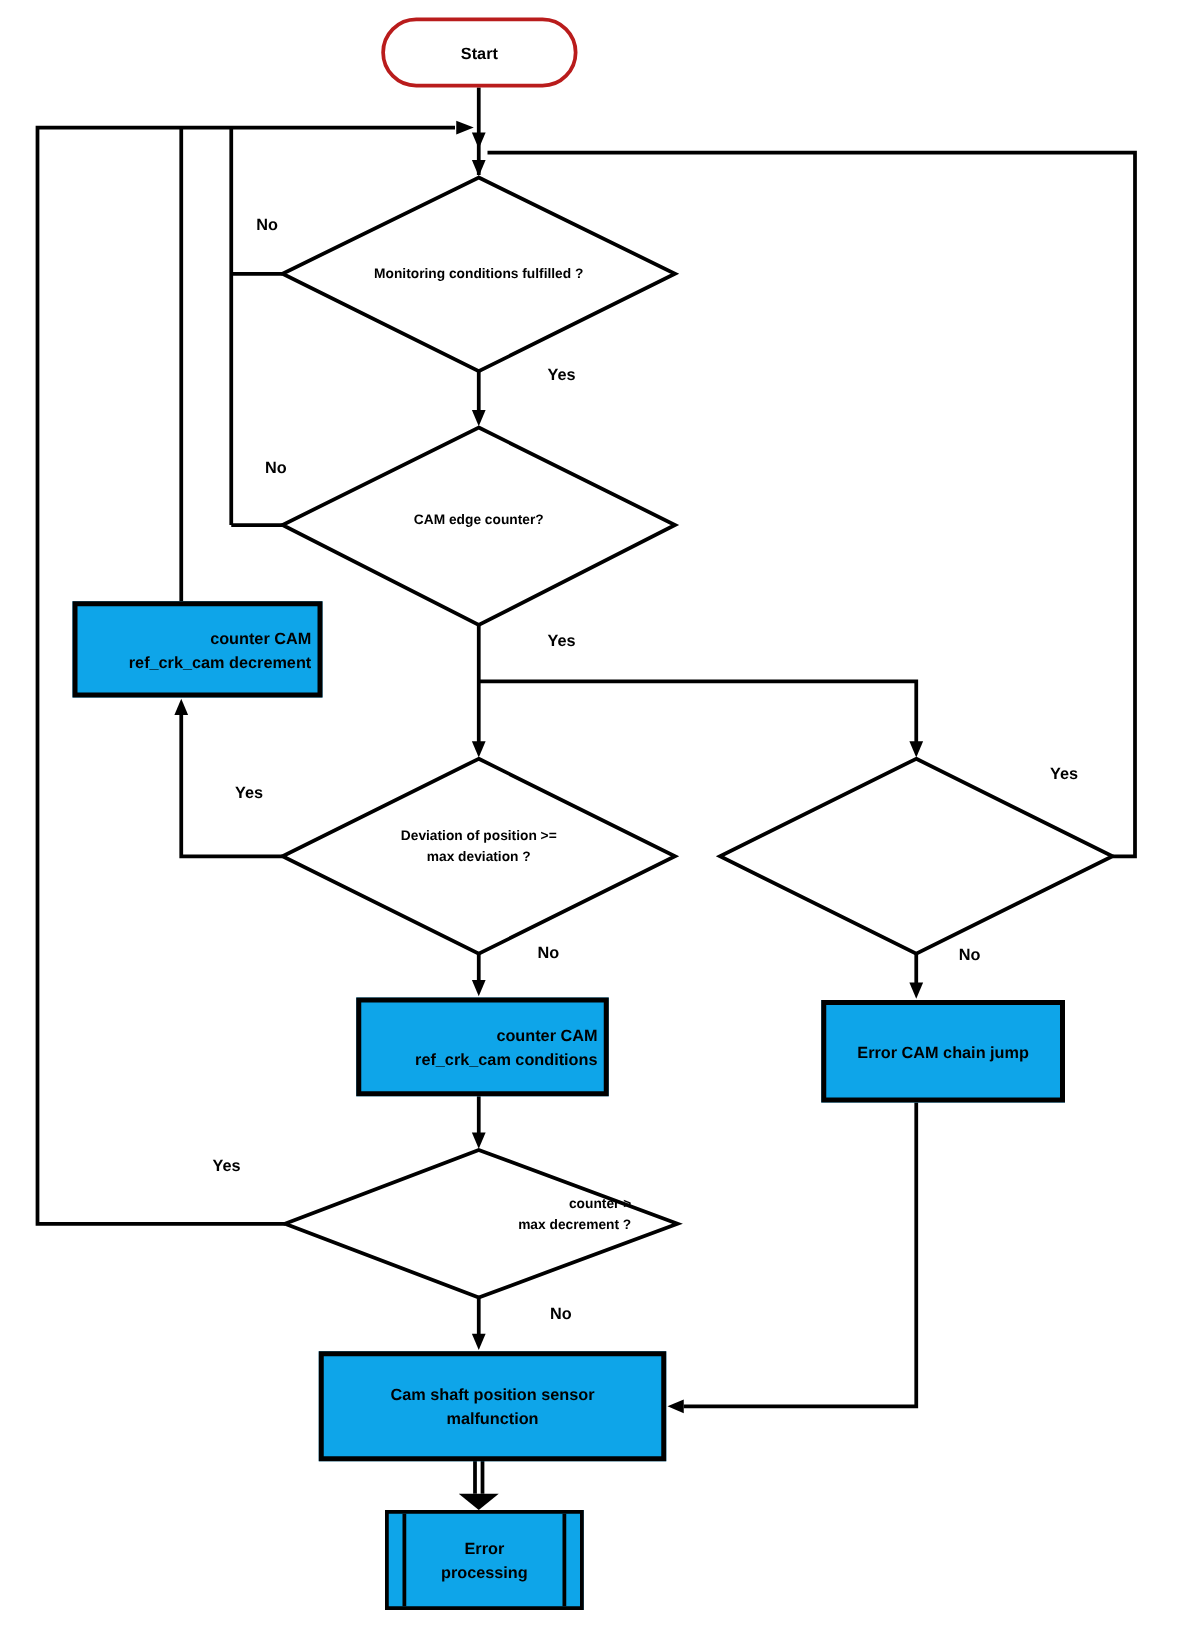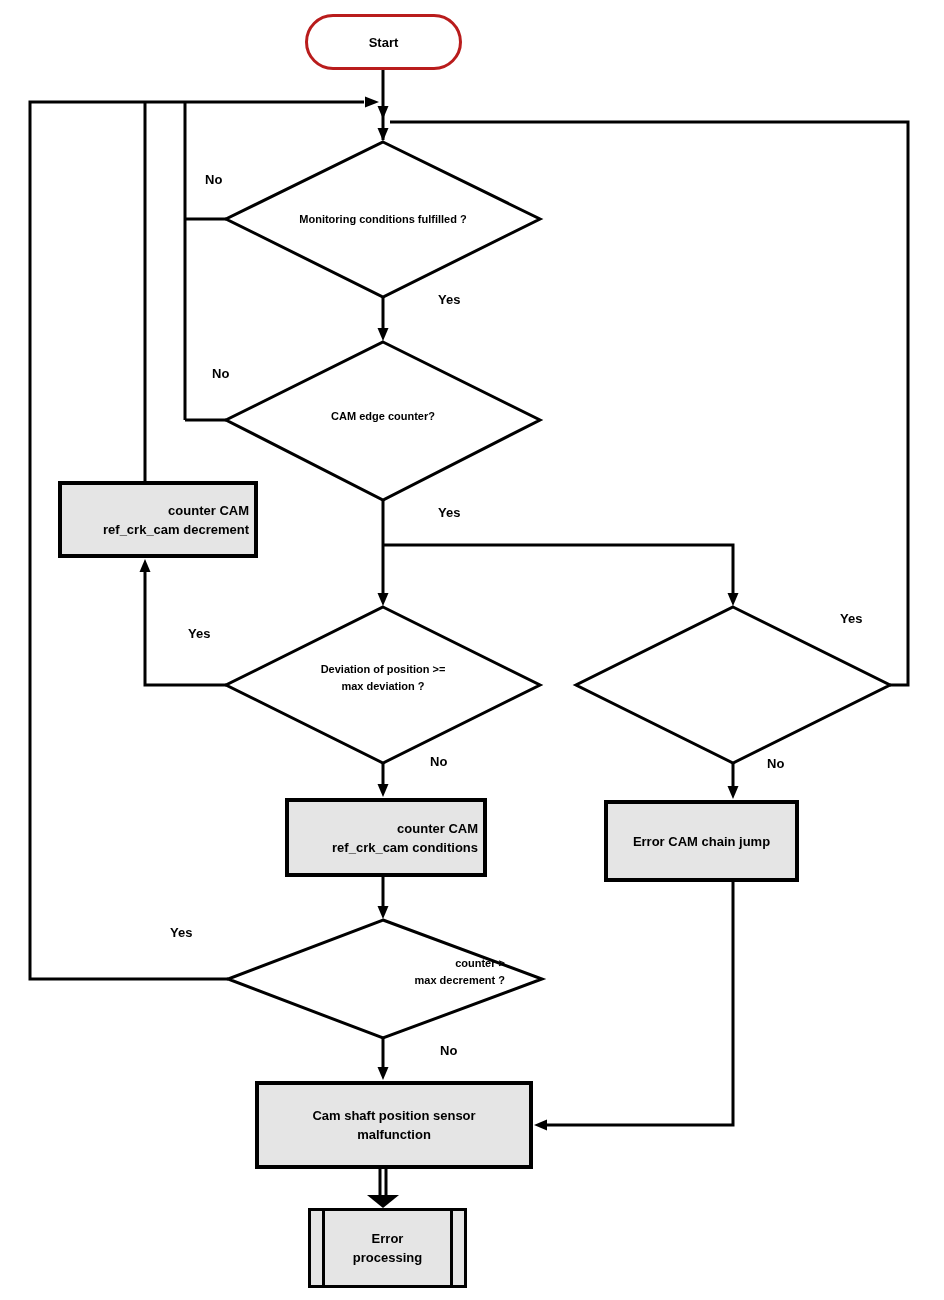--- a/index.html
+++ b/index.html
@@ -8,21 +8,21 @@
     width:944px;height:1300px;
     background:#ffffff;
     font-family:"Liberation Sans","DejaVu Sans",sans-serif;
     color:#000;
     overflow:hidden;
   }
   .layer{position:absolute;left:0;top:0;}
   .node{
     position:absolute;
     border:4px solid #000;
-    background:#e5e5e5;
+    background:#0ea5e9;
     display:flex;
     flex-direction:column;
     justify-content:center;
     box-sizing:border-box;
     font-size:13px;
     font-weight:bold;
     line-height:19px;
   }
   .node.center{align-items:center;text-align:center;}
   .node.right{align-items:flex-end;text-align:right;padding-right:5px;}
@@ -123,21 +123,21 @@
   <div class="node right" style="left:58px;top:481px;width:200px;height:77px;">
     <div>counter CAM</div>
     <div>ref_crk_cam decrement</div>
   </div>
 
   <div class="node right" style="left:285px;top:798px;width:202px;height:79px;">
     <div>counter CAM</div>
     <div>ref_crk_cam conditions</div>
   </div>
 
-  <div class="node center" style="left:604px;top:800px;width:195px;height:82px;">
+  <div class="node center" style="left:657px;top:800px;width:195px;height:82px;">
     <div>Error CAM chain jump</div>
   </div>
 
   <div class="node center" style="left:255px;top:1081px;width:278px;height:88px;">
     <div>Cam shaft position sensor</div>
     <div>malfunction</div>
   </div>
 
   <div class="node center" style="left:308px;top:1208px;width:159px;height:80px;border-width:3px;">
     <div class="innerbar" style="left:11px;"></div>

